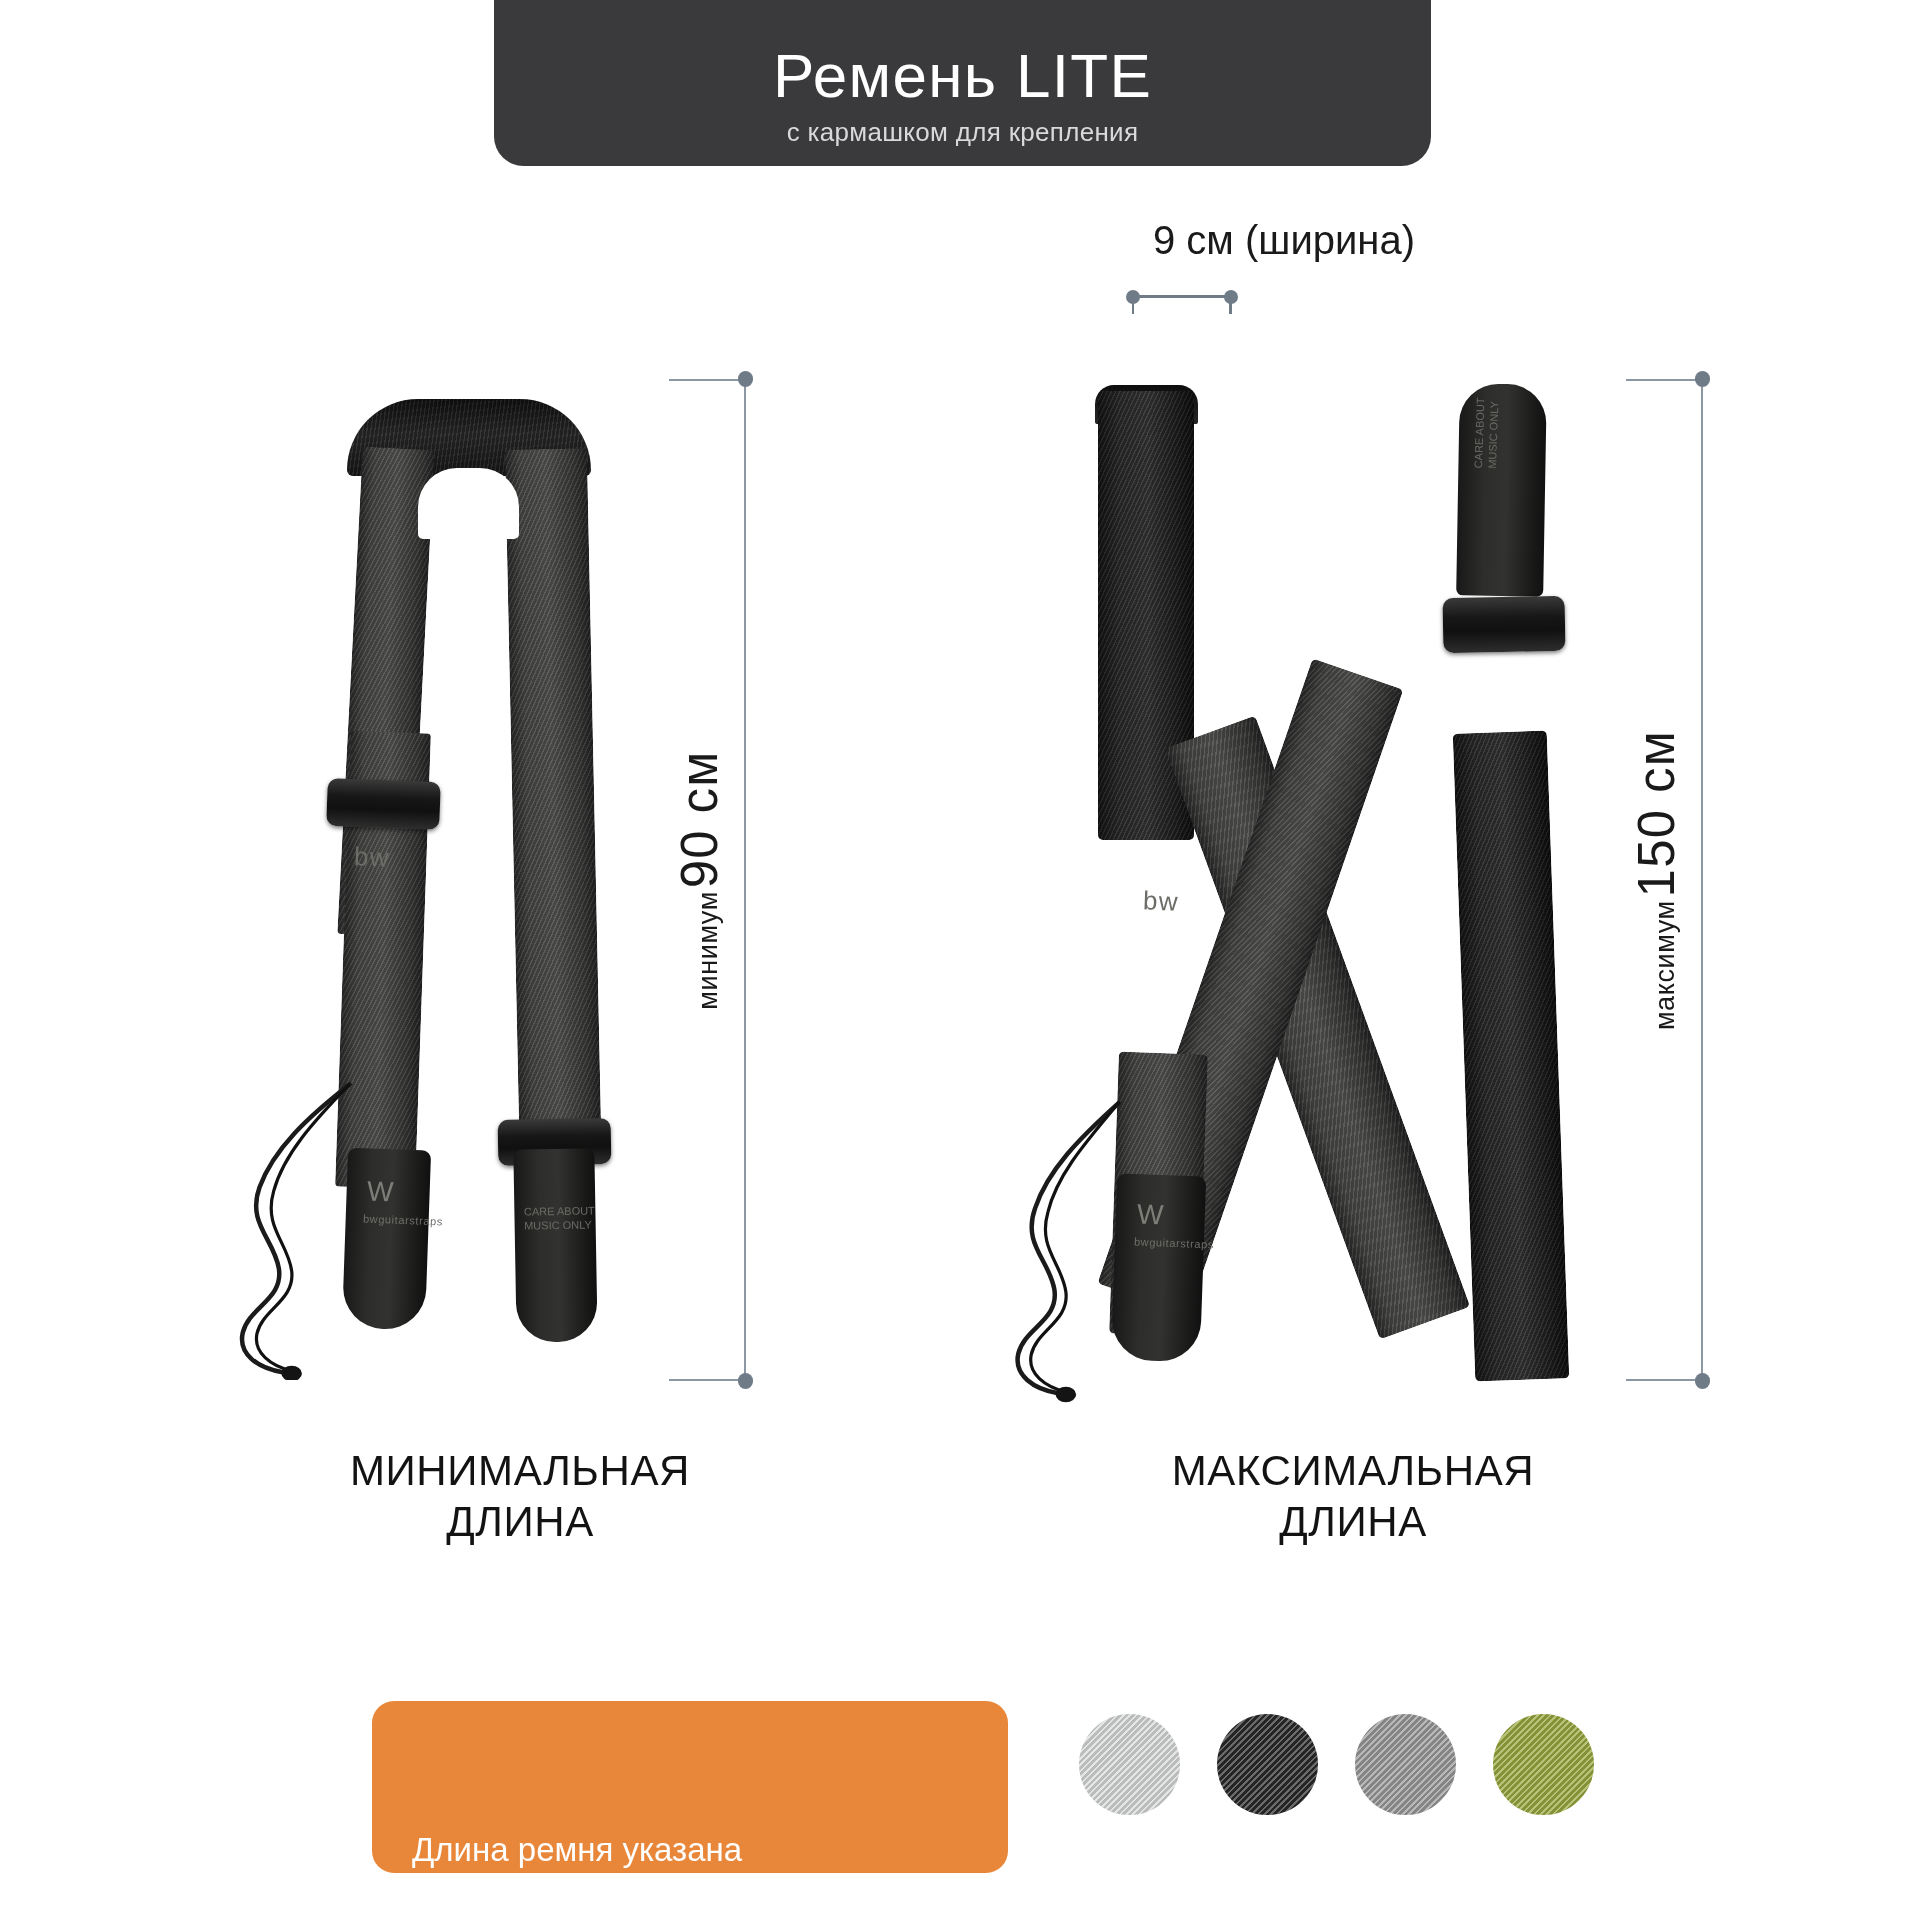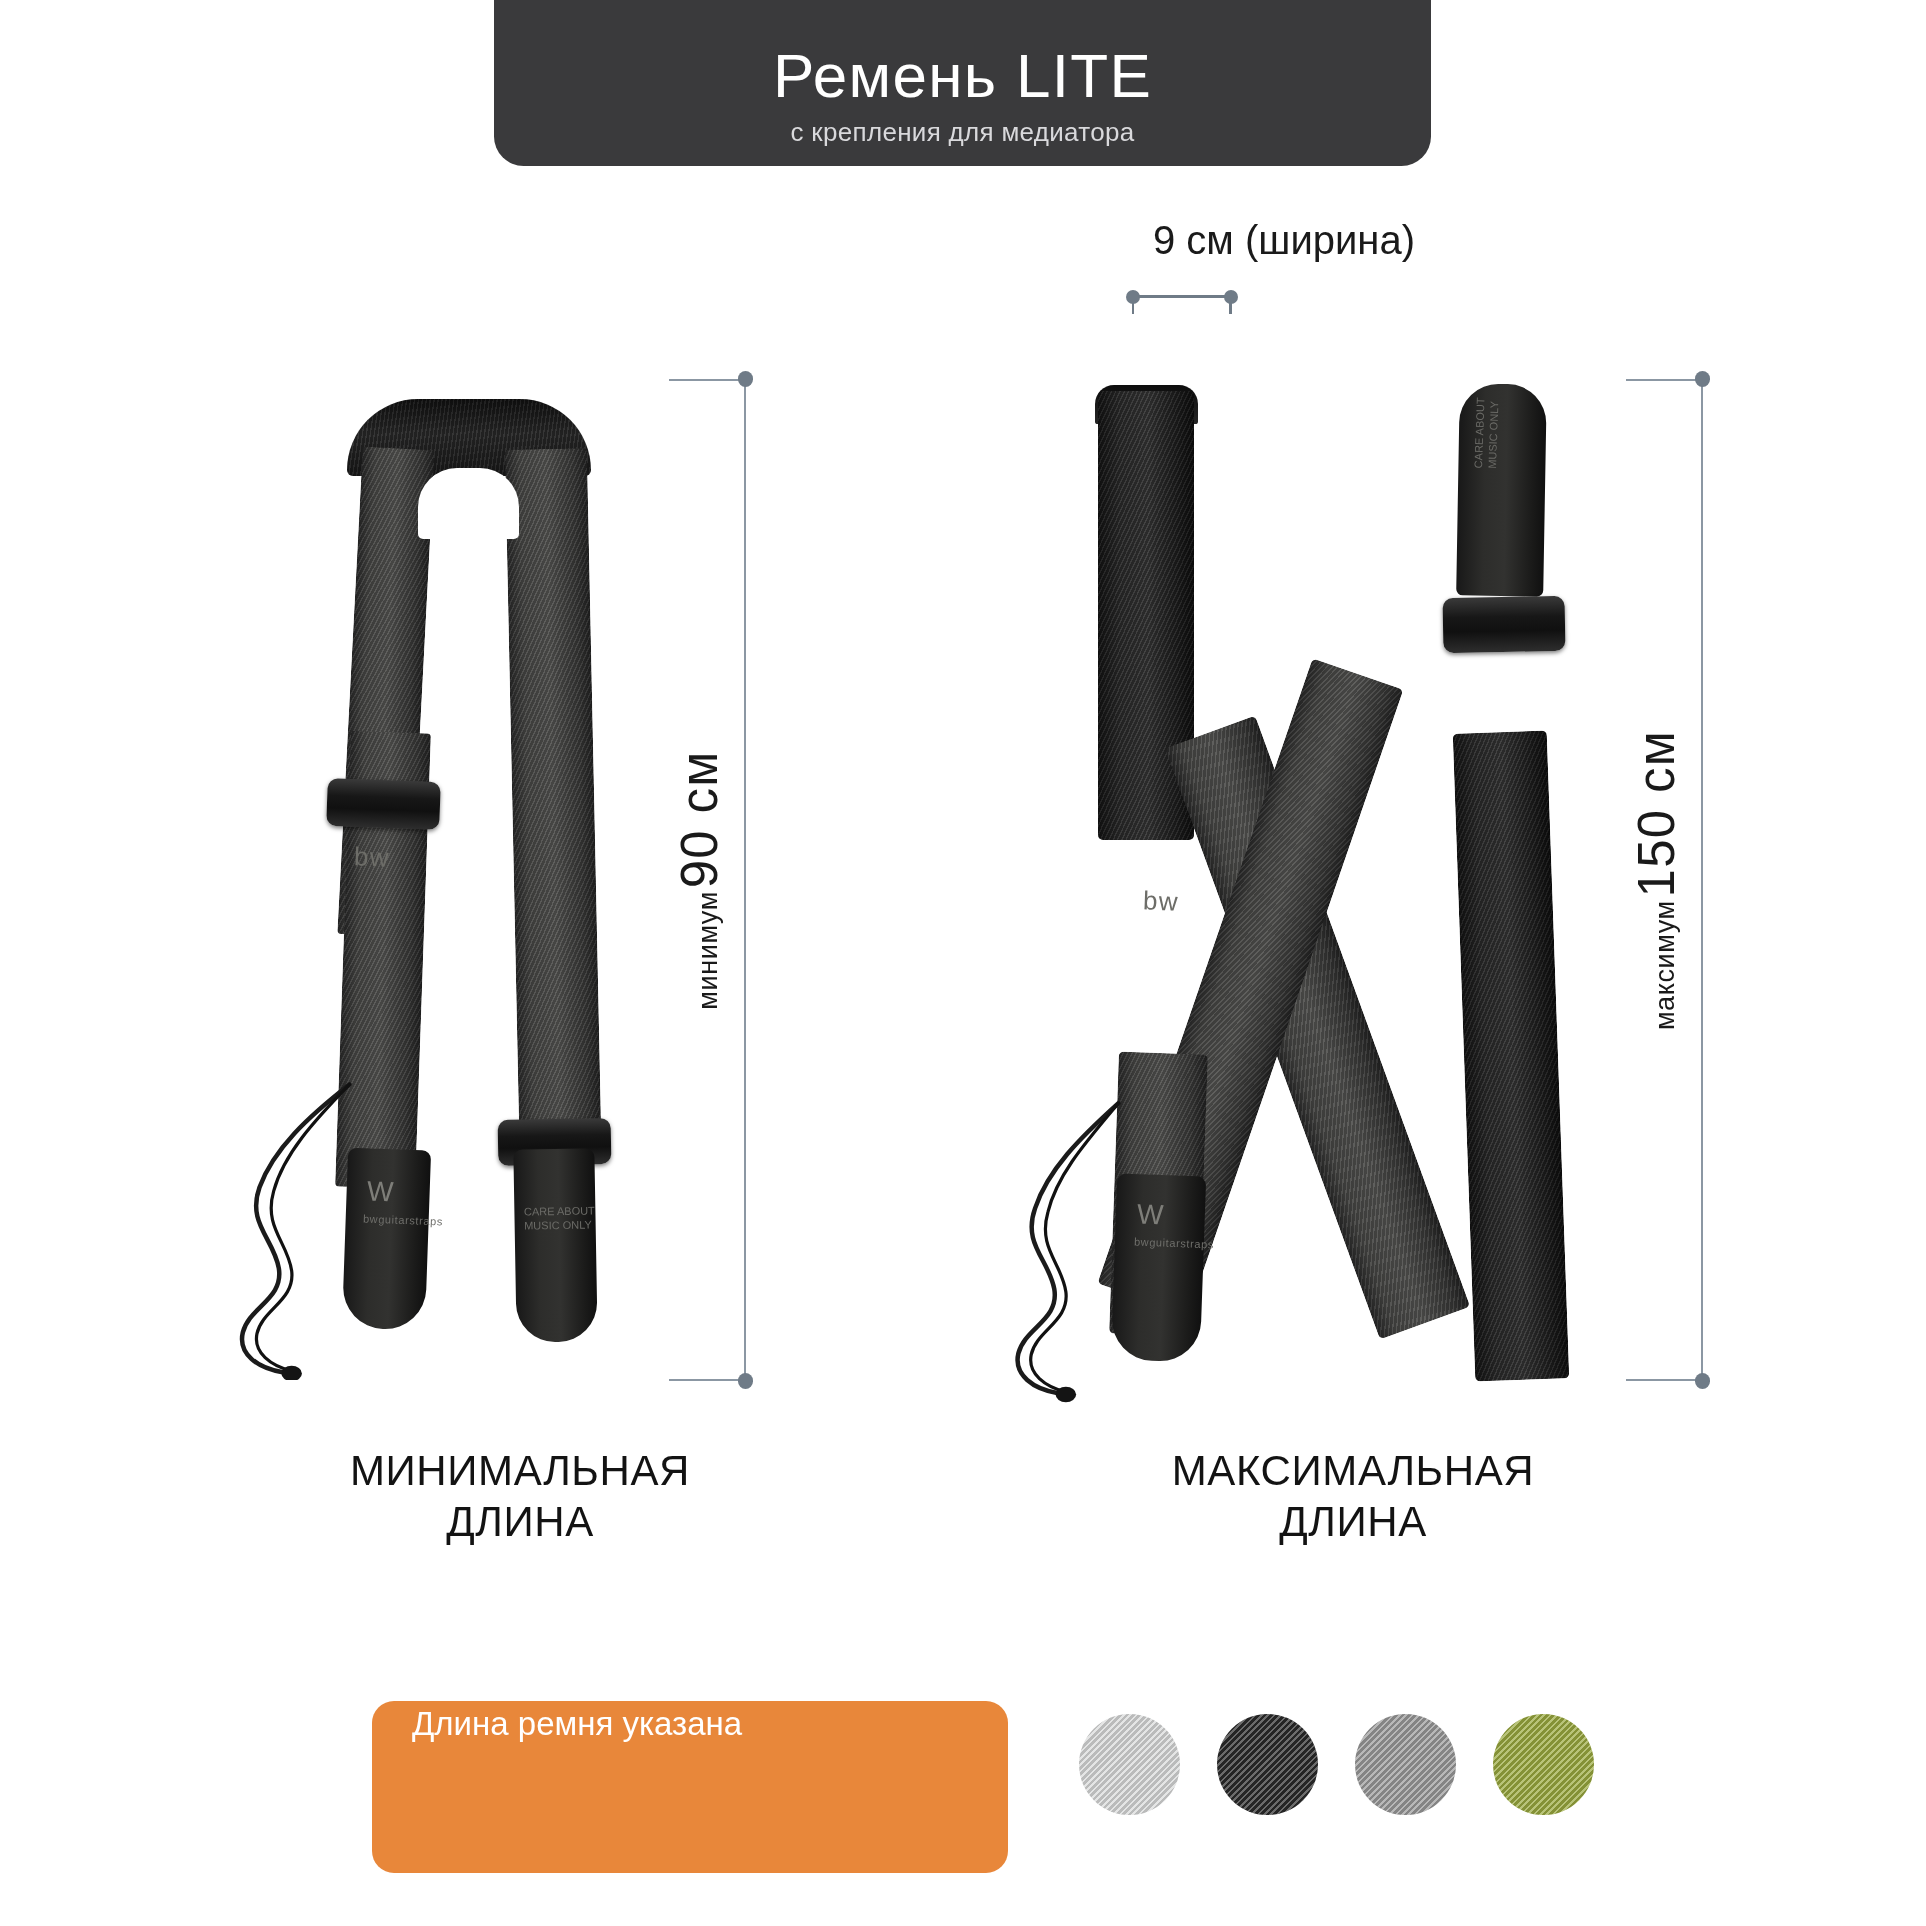--- a/index.html
+++ b/index.html
@@ -161,21 +161,21 @@
     position: absolute;
     left: 372px;
     top: 1701px;
     width: 636px;
     height: 172px;
     background: #e8873a;
     border-radius: 22px;
     color: #ffffff;
     display: flex;
     flex-direction: column;
-    justify-content: space-between;
+    justify-content: flex-end;
     padding-left: 40px;
     font-size: 33px;
     line-height: 1.38;
   }
 
   
   .swatches {
     position: absolute;
     left: 1079px;
     top: 1714px;
@@ -368,21 +368,21 @@
     position: absolute; left: 36px; top: 726px; width: 161px; height: 308px;
   }
 </style>
 </head>
 <body>
 
 <div class="page">
 
   <div class="header-banner" style="background: rgb(58, 58, 60);">
     <div class="header-title">Ремень LITE</div>
-    <div class="header-sub">с крепления для медиатора</div>
+    <div class="header-sub">с кармашком для крепления</div>
   </div>
 
   <div class="width-label">9 см (ширина)</div>
   <div class="width-bracket">
     <div class="wb-line"></div>
     <div class="wb-tick left"></div>
     <div class="wb-tick right"></div>
     <div class="wb-dot left"></div>
     <div class="wb-dot right"></div>
   </div>

